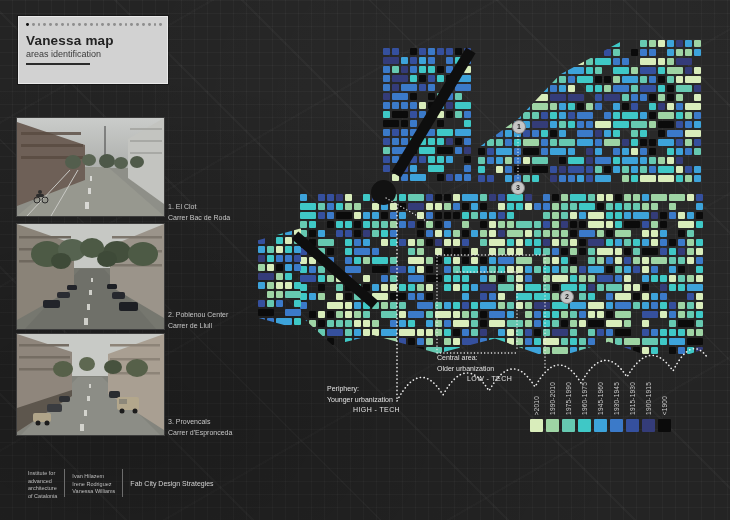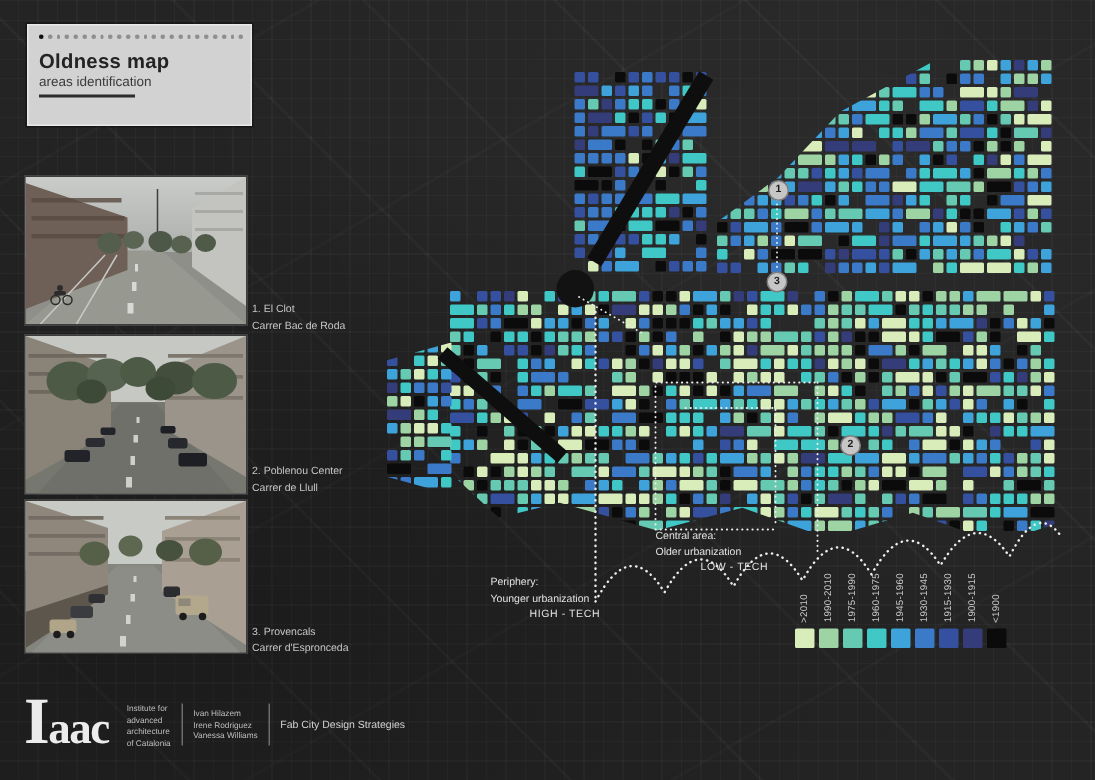--- a/index.html
+++ b/index.html
@@ -105,21 +105,21 @@
         <span class="dot"></span>
         <span class="dot"></span>
         <span class="dot"></span>
         <span class="dot"></span>
         <span class="dot"></span>
         <span class="dot"></span>
         <span class="dot"></span>
         <span class="dot"></span>
         <span class="dot"></span>
       </div>
-    <div id="main-title">Oldness map</div>
+    <div id="main-title">Vanessa map</div>
     <div id="sub-title">areas identification</div>
     <div id="title-rule"></div>
   </div>
 
   <div class="photo" id="photo-1">
     <svg width="147" height="98" viewBox="0 0 147 98">
       <defs>
         <linearGradient id="sky1" x1="0" y1="0" x2="0" y2="1">
           <stop offset="0" stop-color="#caccca"></stop>
             <stop offset="1" stop-color="#abadaa"></stop>
@@ -1407,21 +1407,20 @@
         <span class="legend-label">1900-1915</span>
         <div class="legend-swatch" style="background: rgb(52, 60, 121);"></div>
       </div>
       <div class="legend-item" style="left: 128px;">
         <span class="legend-label">&lt;1900</span>
         <div class="legend-swatch" style="background: rgb(11, 11, 11);"></div>
       </div>
     </div>
 
   <div id="footer">
-    <div id="logo">Iaac</div>
     <div class="footer-col" id="institute-col">
       <div>Institute for</div>
       <div>advanced</div>
       <div>architecture</div>
       <div>of Catalonia</div>
     </div>
     <div class="footer-divider"></div>
     <div class="footer-col" id="authors-col">
       <div>Ivan Hilazem</div>
       <div>Irene Rodriguez</div>

